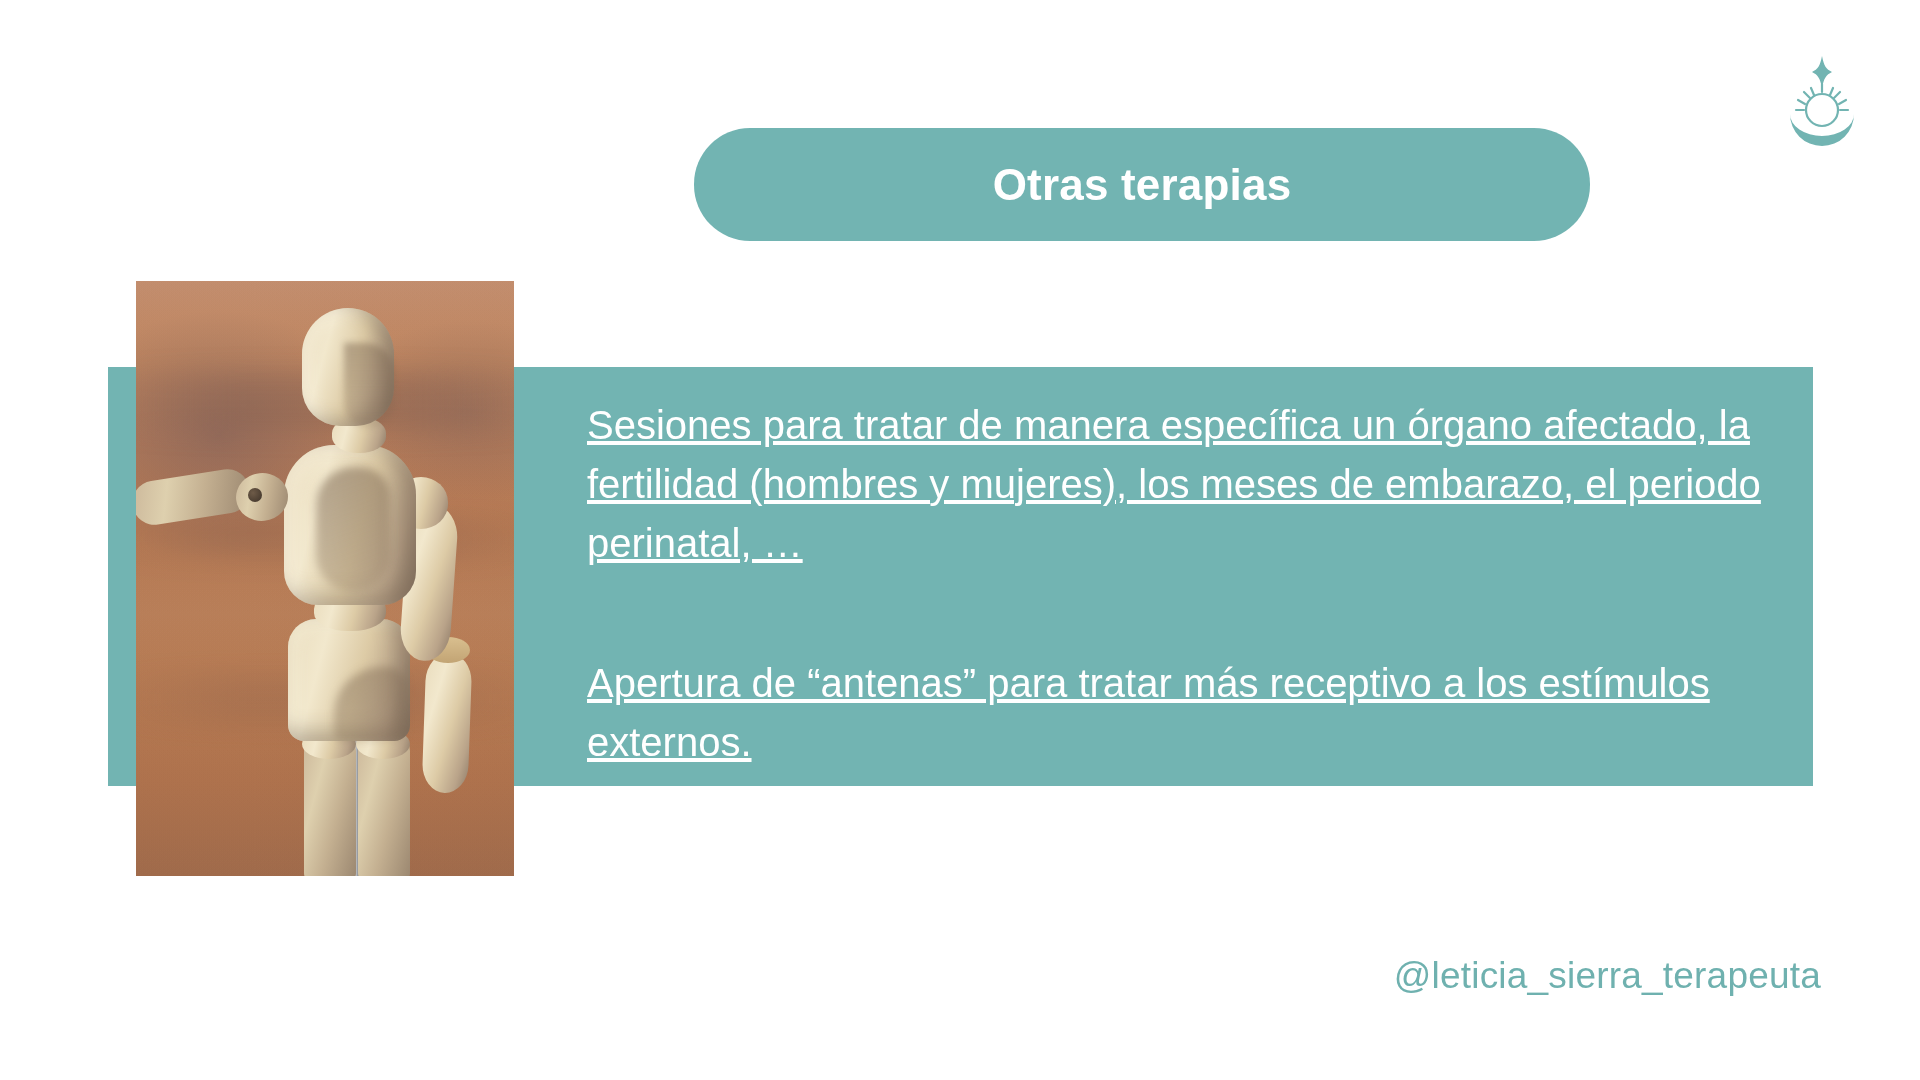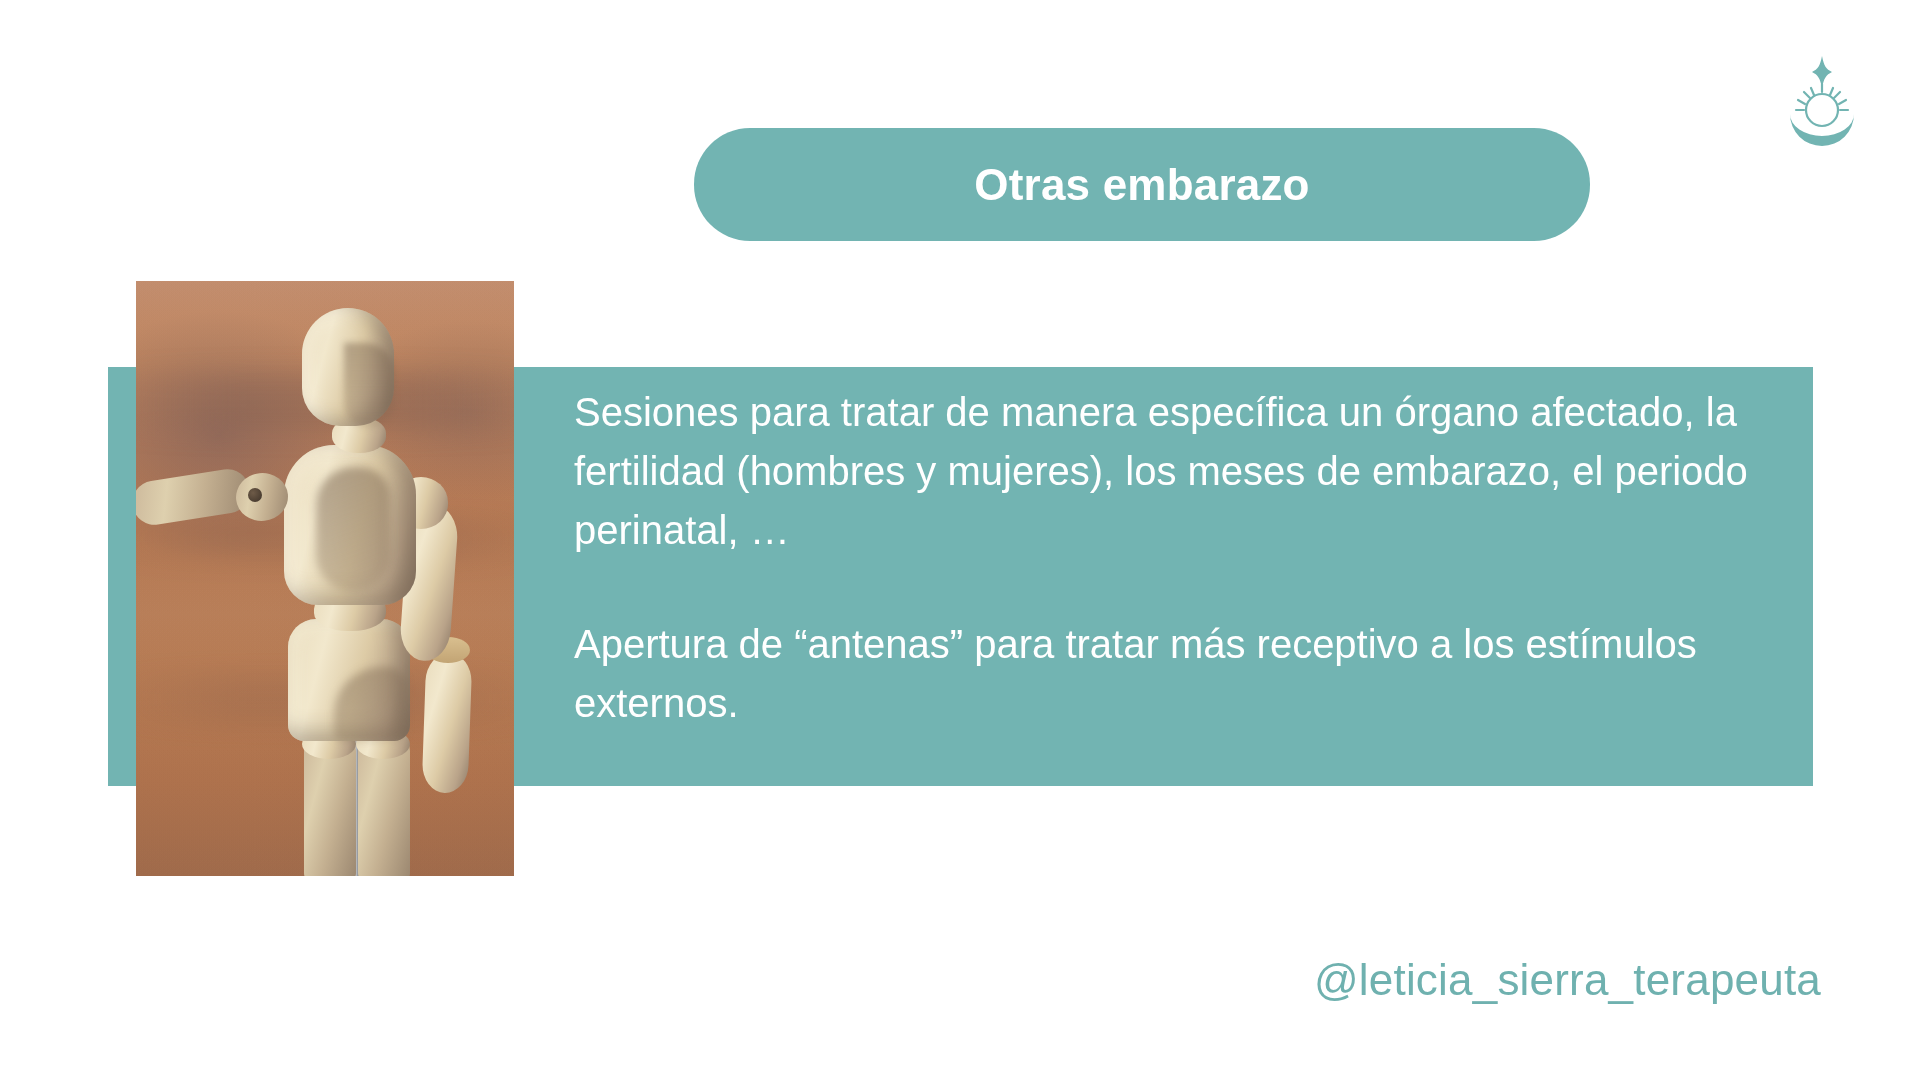--- a/index.html
+++ b/index.html
@@ -209,32 +209,32 @@
   .copy {
     position: absolute;
     left: 574px;
     top: 383px;
     width: 1230px;
     color: #ffffff;
     font-size: 40px;
     line-height: 1.47;
     font-weight: normal;
   }
-  .copy p { margin: 0; }
+  .copy p { margin: 13px; text-decoration: underline; }
   .copy .gap { height: 56px; }
 
   
   .handle {
     position: absolute;
     left: 0;
     top: 955px;
     width: 1821px;
     text-align: right;
     color: #6fb1af;
-    font-size: 44px;
+    font-size: 37px;
     letter-spacing: 0.2px;
   }
 </style>
 </head>
 <body>
 
 <div class="slide">
 
   <div class="logo">
     <svg viewBox="0 0 108 110">
@@ -253,21 +253,21 @@
         <line x1="65" y1="40" x2="62" y2="47"></line>
         <line x1="30" y1="52" x2="37" y2="56"></line>
         <line x1="78" y1="52" x2="71" y2="56"></line>
       </g>
 
       <path d="M22 66 A32 32 0 1 0 86 66 A32 22 0 0 1 22 66 Z" fill="#72b4b2"></path>
     </svg>
   </div>
 
   <div class="title-pill">
-    <span class="title-text">Otras embarazo</span>
+    <span class="title-text">Otras terapias</span>
   </div>
 
   <div class="content-band"></div>
 
   <div class="photo">
     <div class="bg"></div>
     <div class="bg-streak s1"></div>
     <div class="bg-streak s2"></div>
     <div class="bg-streak s3"></div>
 

